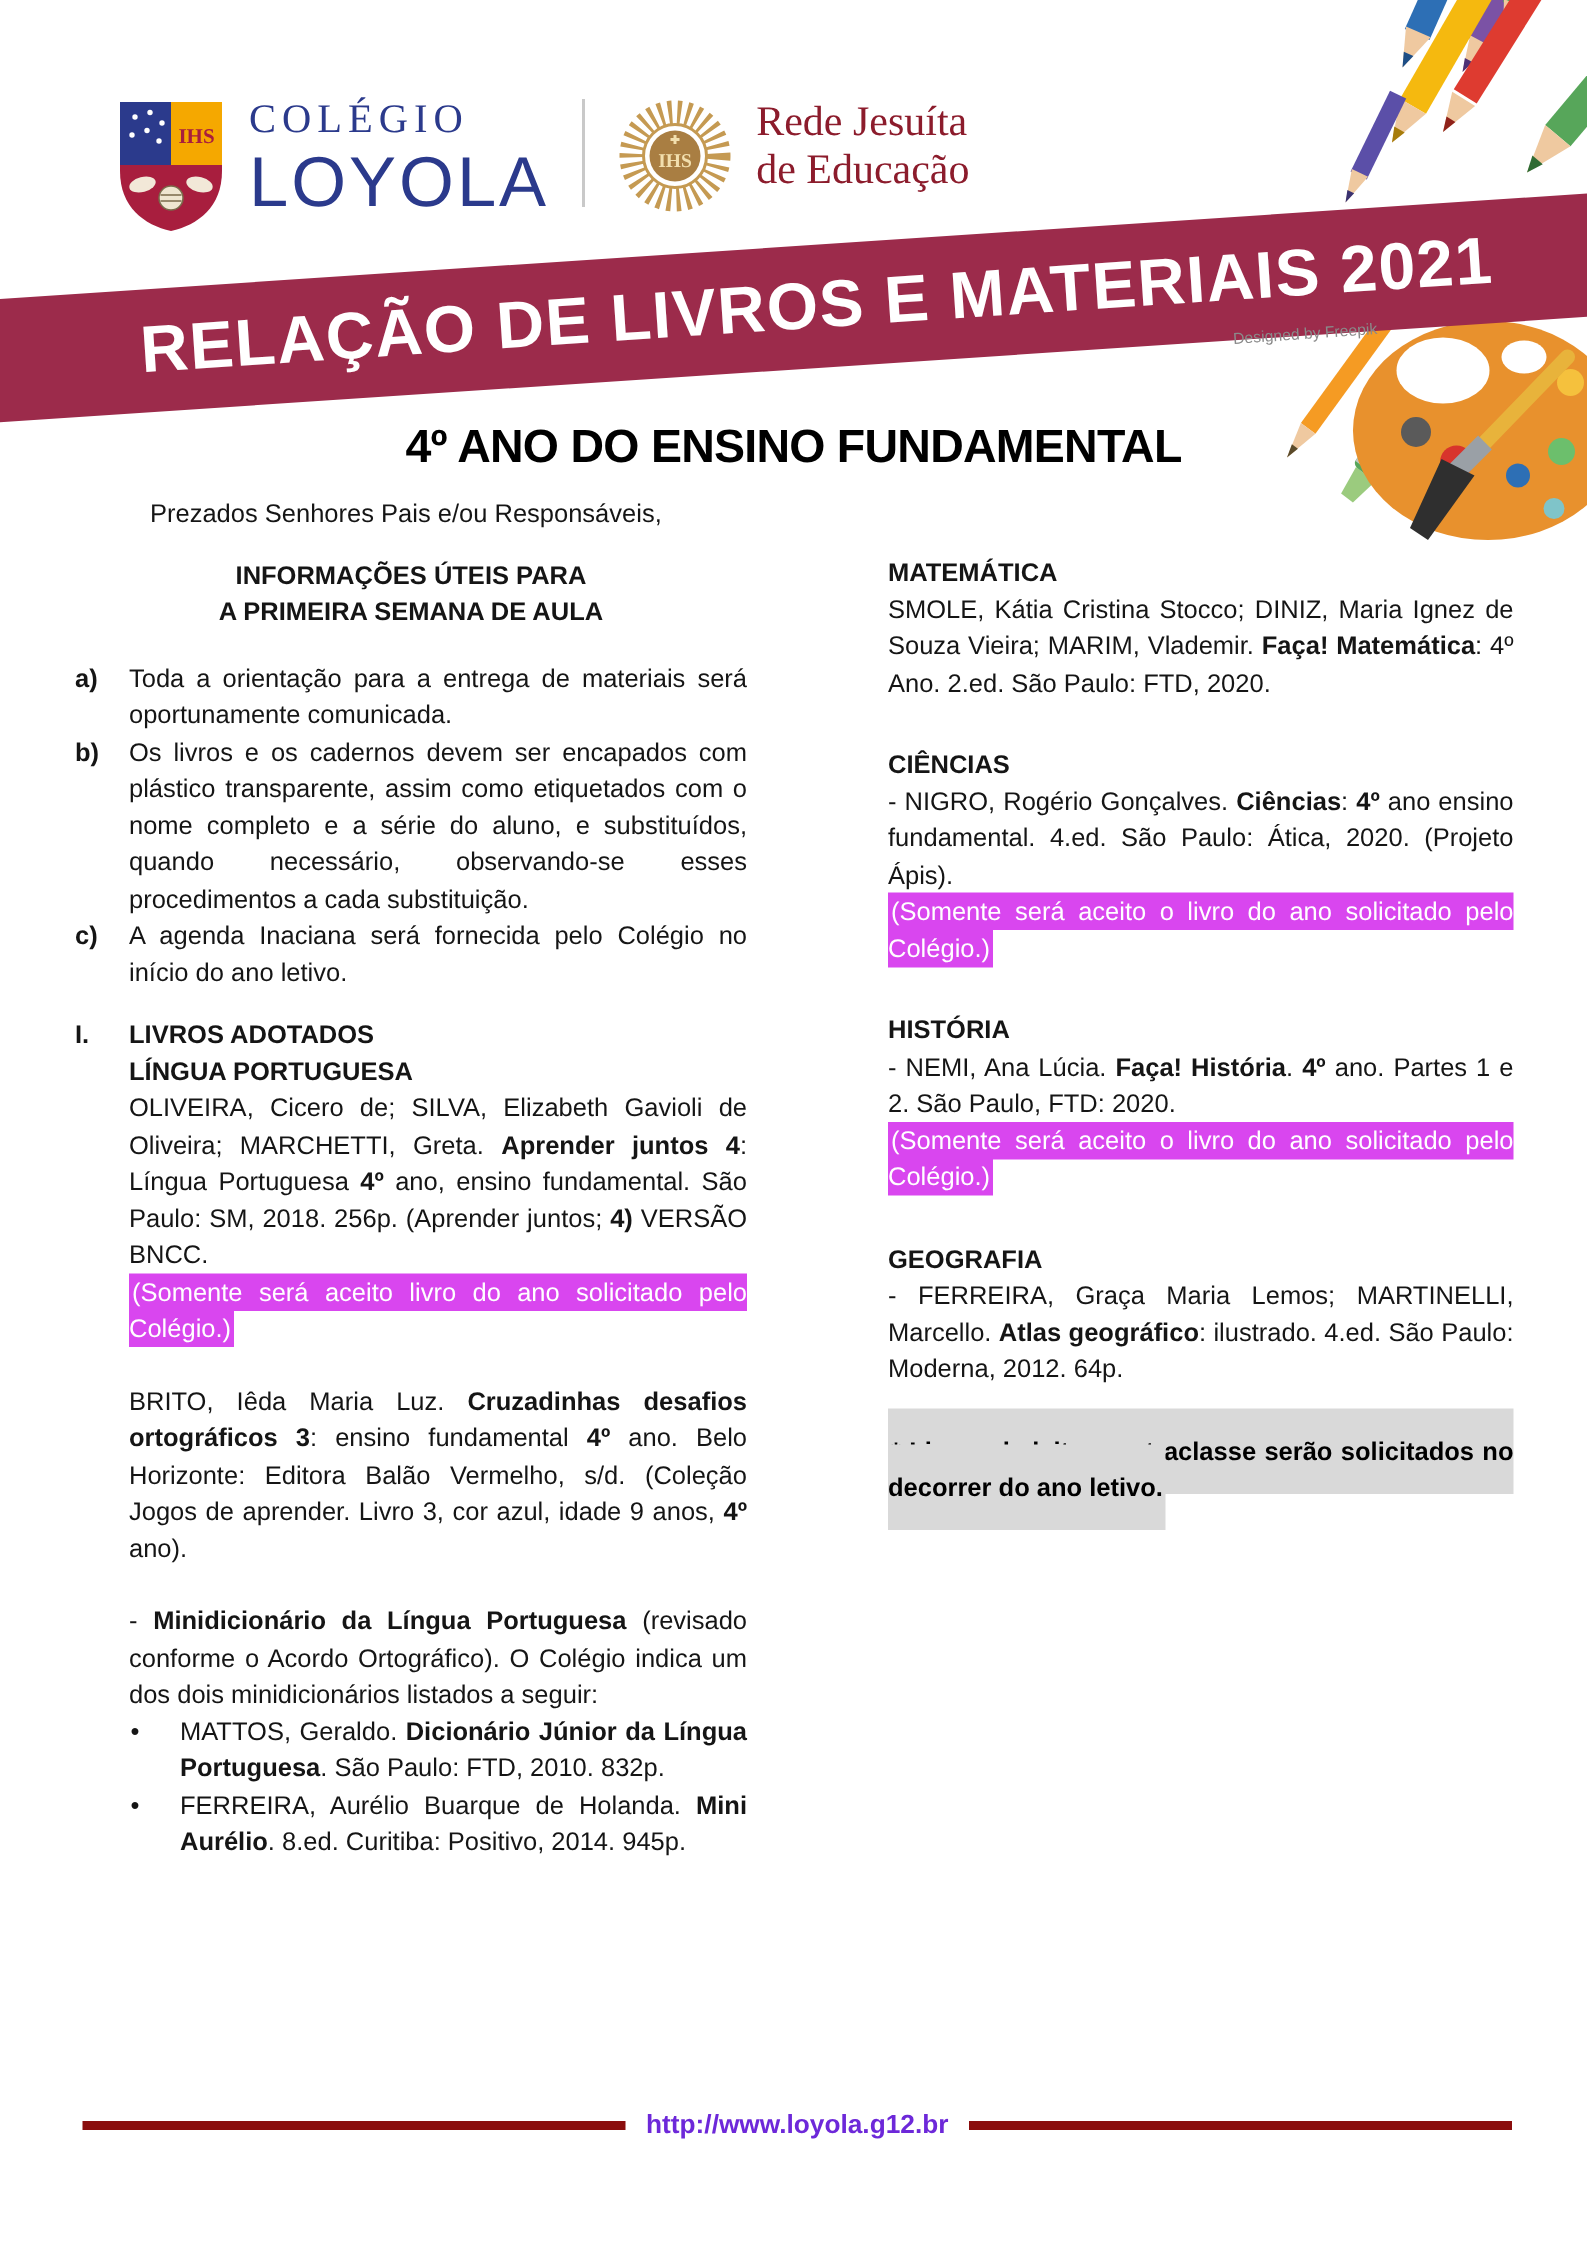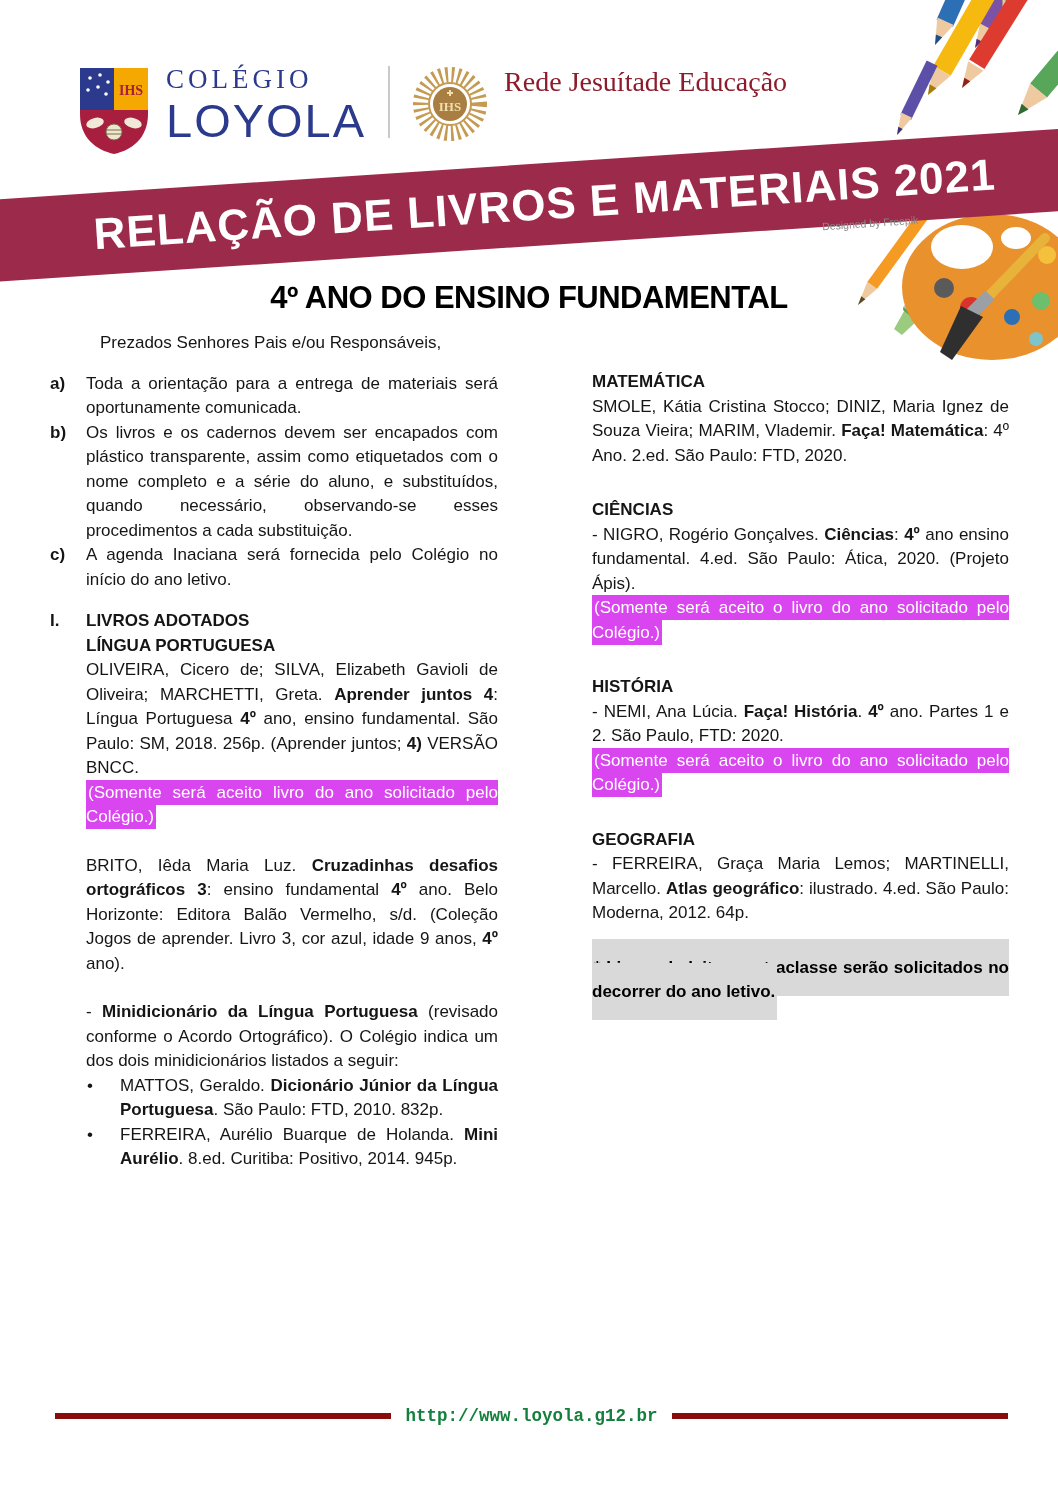--- a/index.html
+++ b/index.html
@@ -5,21 +5,21 @@
   html,body{margin:0;padding:0;background:#fff;}
   .page{position:relative;width:1058px;height:1497px;background:#fff;overflow:hidden;
         font-family:"Liberation Sans",sans-serif;color:#151515;}
 
   
   .header{position:absolute;left:78px;top:66px;display:flex;align-items:flex-start;gap:16px;z-index:3;}
   .college-name{display:flex;flex-direction:column;line-height:1;}
   .college-name .l1{font-family:"Liberation Serif",serif;color:#2B3A8C;font-size:27px;letter-spacing:4px;margin-bottom:4px;}
   .college-name .l2{font-family:Liberation Sans, sans-serif;color:#2B3A8C;font-size:47px;letter-spacing:2px;}
   .logo-divider{width:2px;height:72px;background:#c9c9c9;margin:0 6px;}
-  .rede-name{display:flex;line-height:1.15;}
+  .rede-name{display:flex;flex-direction:column;line-height:1.15;}
   .rede-name div{font-family:"Liberation Serif",serif;color:#8C1C2C;font-size:28px;}
 
   
   .art{position:absolute;right:0;top:0;z-index:1;}
 
   
   .ribbon{position:absolute;left:-24px;top:201px;width:1130px;height:82px;background:#9C2B4B;
           transform:rotate(-3.8deg);transform-origin:left center;z-index:2;
           display:flex;align-items:center;padding-left:118px;box-sizing:border-box;}
   .ribbon span{color:#fff;font-weight:bold;font-size:44px;letter-spacing:1px;white-space:nowrap;}
@@ -53,21 +53,21 @@
   .bullet-item .bmark{flex:0 0 33px;padding-left:1px;}
   .bullet-item .btxt{flex:1;text-align:justify;}
 
   .subj{font-size:17px;font-weight:bold;margin:30px 0 0;}
   .subj.first{margin-top:12px;}
   .note{margin:30px 0 0;text-align:justify;}
 
   
   .footer{position:absolute;left:55px;right:50px;top:1406px;display:flex;align-items:center;z-index:2;}
   .fline{flex:1;height:6px;background:#8A0D0D;}
-  .furl{padding:0 14px;font-weight:bold;font-size:17.5px;color:#15803d;white-space:nowrap;font-family:Liberation Mono, monospace;}
+  .furl{padding:0 14px;font-weight:bold;font-size:17.5px;color:#6d28d9;white-space:nowrap;}
 </style>
 </head>
 <body>
 
 <div class="page">
 
   <svg class="art" width="218" height="365" viewBox="0 0 218 365" aria-hidden="true">
 
     <g>
       <g transform="translate(95,45) rotate(24)">
@@ -175,20 +175,24 @@
   <div class="ribbon">
     <span>RELAÇÃO DE LIVROS E MATERIAIS 2021</span>
   </div>
   <div class="credit">Designed by Freepik</div>
 
   <h1 class="doc-title">4º ANO DO ENSINO FUNDAMENTAL</h1>
 
   <main class="col col-left">
     <p class="salutation">Prezados Senhores Pais e/ou Responsáveis,</p>
 
+    <div class="info-heading">
+      <div>INFORMAÇÕES ÚTEIS PARA</div>
+      <div>A PRIMEIRA SEMANA DE AULA</div>
+    </div>
 
     <div>
       <div class="abc-item">
         <span class="marker">a)</span>
         <span class="txt">Toda a orientação para a entrega de materiais será oportunamente comunicada.</span>
       </div>
       <div class="abc-item">
         <span class="marker">b)</span>
         <span class="txt">Os livros e os cadernos devem ser encapados com plástico transparente, assim como etiquetados com o nome completo e a série do aluno, e substituídos, quando necessário, observando-se esses procedimentos a cada substituição.</span>
       </div>

